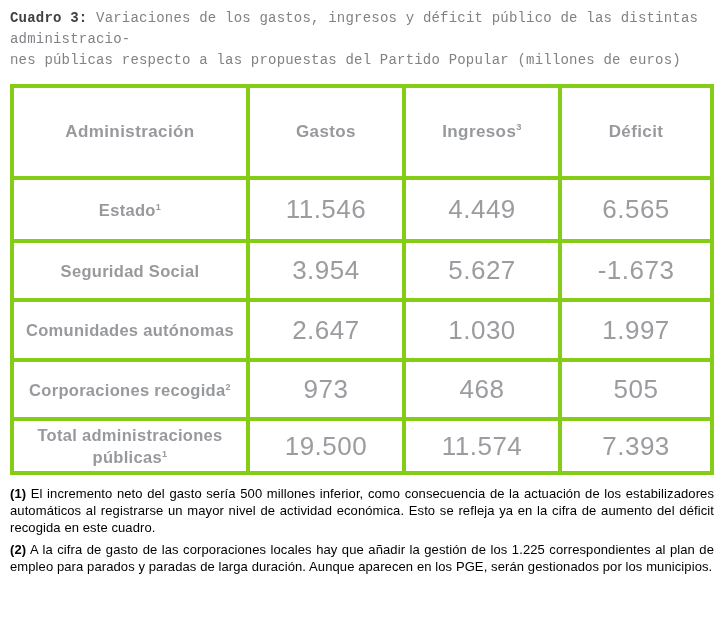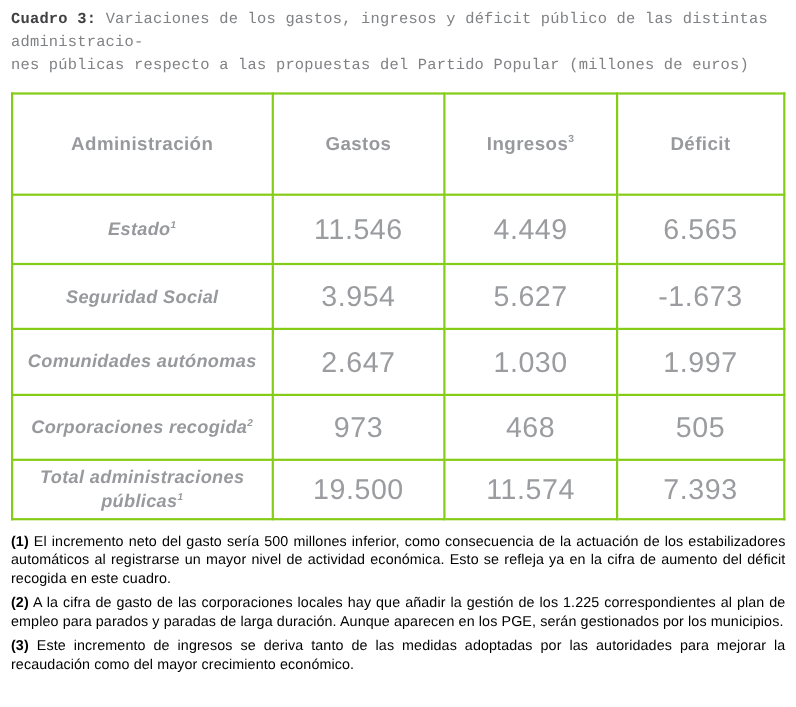--- a/index.html
+++ b/index.html
@@ -28,40 +28,39 @@
     font-weight: bold;
     color: #414042;
   }
   table.cuadro {
     border-collapse: collapse;
     table-layout: fixed;
     width: 704px;
   }
   table.cuadro th,
   table.cuadro td {
-    border: 2px solid #84cc16;
+    border: 4px solid #84cc16;
     text-align: center;
     vertical-align: middle;
     padding: 2px 6px;
     box-sizing: border-box;
   }
   table.cuadro th {
     height: 92px;
     font-size: 17px;
     font-weight: bold;
     letter-spacing: 0.4px;
     color: #97999c;
   }
   td.row-label {
     font-size: 16.5px;
     font-weight: bold;
     letter-spacing: 0.3px;
     color: #97999c;
     line-height: 22px;
-    font-style: italic;
   }
   td.num-cell {
     font-size: 26px;
     font-weight: normal;
     letter-spacing: 0.5px;
     color: #9a9c9f;
   }
   sup {
     font-size: 0.55em;
     line-height: 0;
@@ -135,16 +134,15 @@
       <td class="num-cell">19.500</td>
       <td class="num-cell">11.574</td>
       <td class="num-cell">7.393</td>
     </tr>
   </tbody>
     </table>
 
   <div class="footnotes">
     <p class="fn"><span class="fn-num">(1)</span> <span>El incremento neto del gasto sería 500 millones inferior, como consecuencia de la actuación de los estabilizadores automáticos al registrarse un mayor nivel de actividad económica. Esto se refleja ya en la cifra de aumento del déficit recogida en este cuadro.</span></p>
     <p class="fn"><span class="fn-num">(2)</span> <span>A la cifra de gasto de las corporaciones locales hay que añadir la gestión de los 1.225 correspondientes al plan de empleo para parados y paradas de larga duración. Aunque aparecen en los PGE, serán gestionados por los municipios.</span></p>
-    <p class="fn"><span class="fn-num">(3)</span> <span>Este incremento de ingresos se deriva tanto de las medidas adoptadas por las autoridades para mejorar la recaudación como del mayor crecimiento económico.</span></p>
   </div>
 
 </div>
 
 </body></html>

